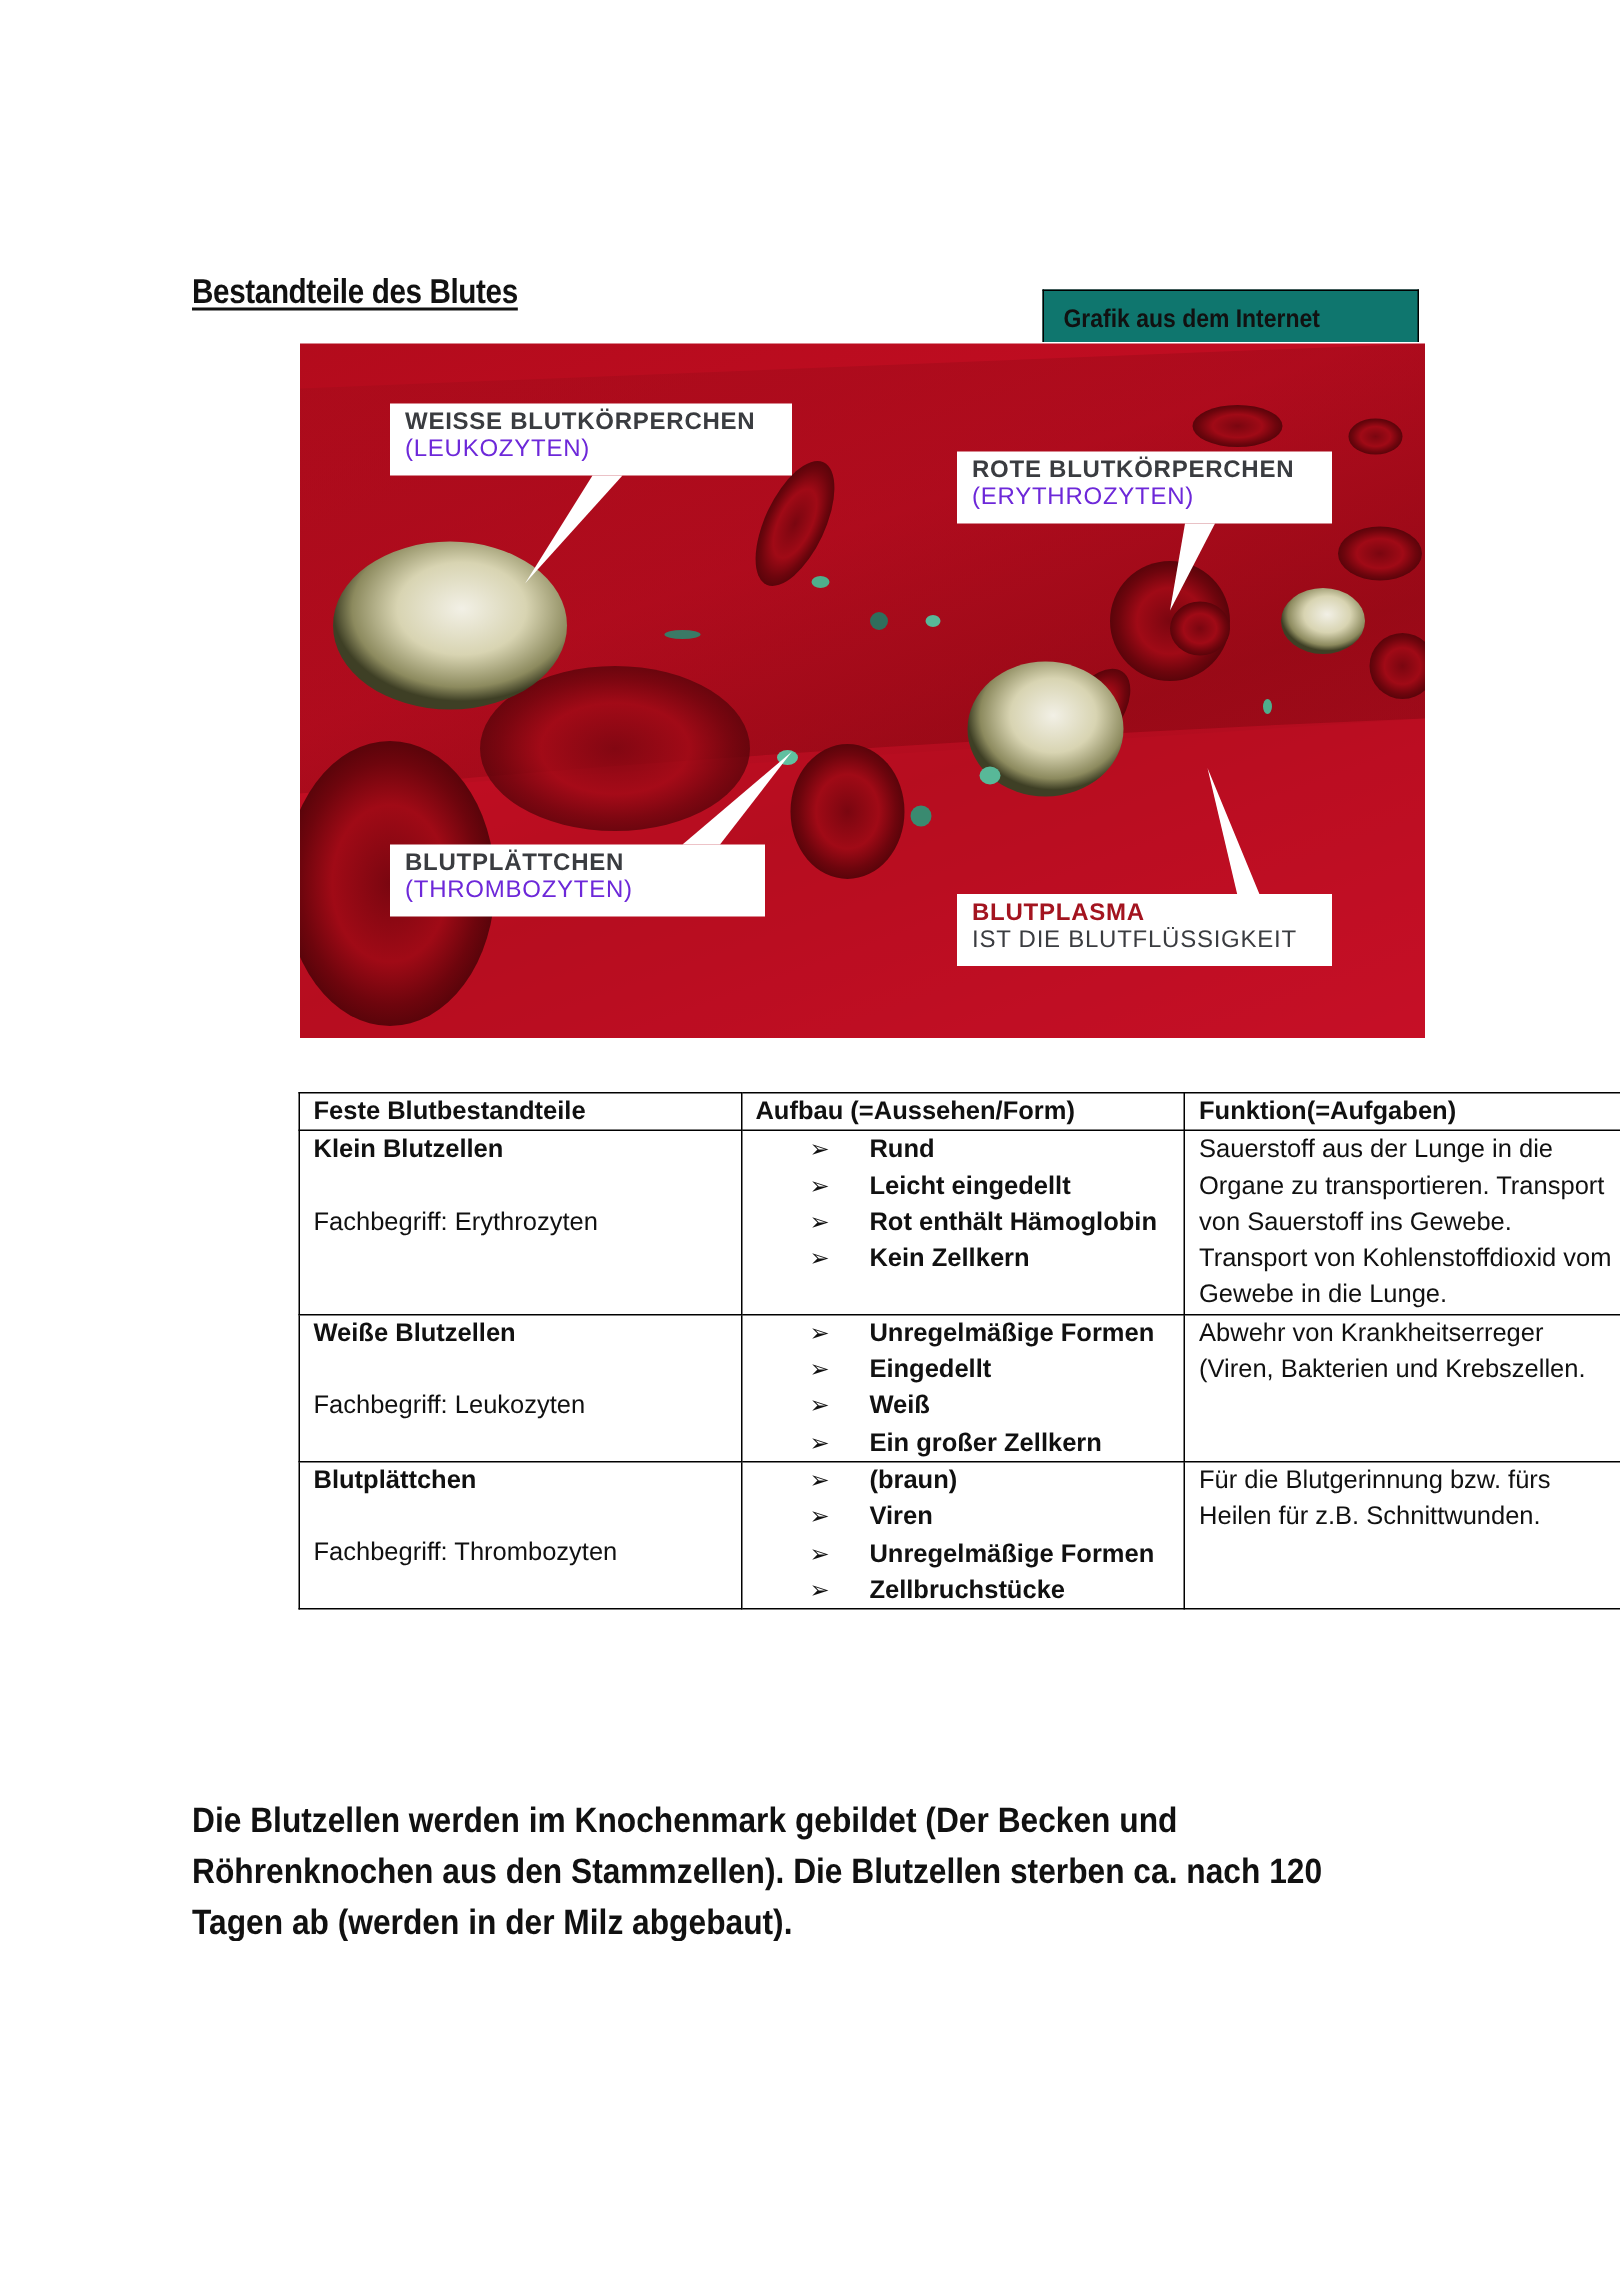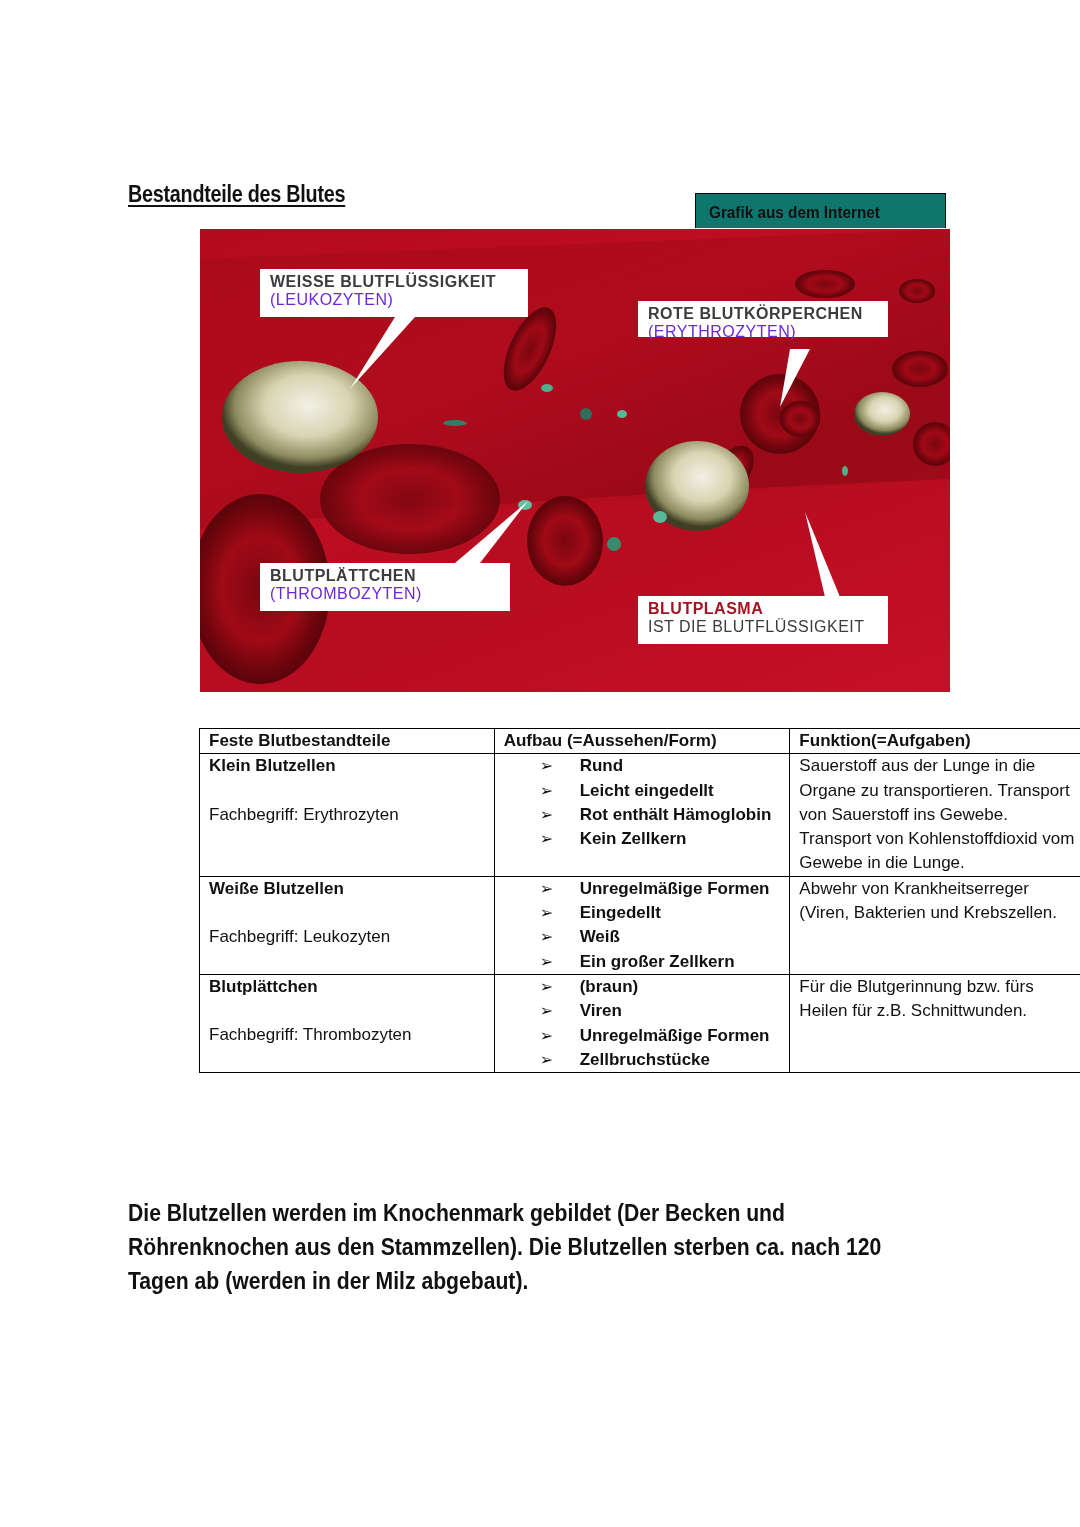--- a/index.html
+++ b/index.html
@@ -99,24 +99,24 @@
     <ellipse cx="645" cy="242" rx="3" ry="5" fill="#4fae8c"></ellipse>
     <ellipse cx="255" cy="194" rx="12" ry="3" fill="#3a7a66"></ellipse>
 
     <polygon points="195,88 215,88 150,160" fill="#ffffff"></polygon>
     <polygon points="590,120 610,120 580,178" fill="#ffffff"></polygon>
     <polygon points="255,334 280,334 328,272" fill="#ffffff"></polygon>
     <polygon points="605,283 640,368 625,368" fill="#ffffff"></polygon>
   </svg>
 
   <div class="callout" style="left:60px; top:40px; width:268px; height:48px;">
-    <span class="l1">WEISSE BLUTFLÜSSIGKEIT</span>
+    <span class="l1">WEISSE BLUTKÖRPERCHEN</span>
     <span class="l2">(LEUKOZYTEN)</span>
   </div>
-  <div class="callout" style="left:438px; top:72px; width:250px; height:36px;">
+  <div class="callout" style="left:438px; top:72px; width:250px; height:48px;">
     <span class="l1">ROTE BLUTKÖRPERCHEN</span>
     <span class="l2">(ERYTHROZYTEN)</span>
   </div>
   <div class="callout" style="left:60px; top:334px; width:250px; height:48px;">
     <span class="l1">BLUTPLÄTTCHEN</span>
     <span class="l2">(THROMBOZYTEN)</span>
   </div>
   <div class="callout" style="left:438px; top:367px; width:250px; height:48px;">
     <span class="l1 red">BLUTPLASMA</span>
     <span class="l2 grey">IST DIE BLUTFLÜSSIGKEIT</span>

